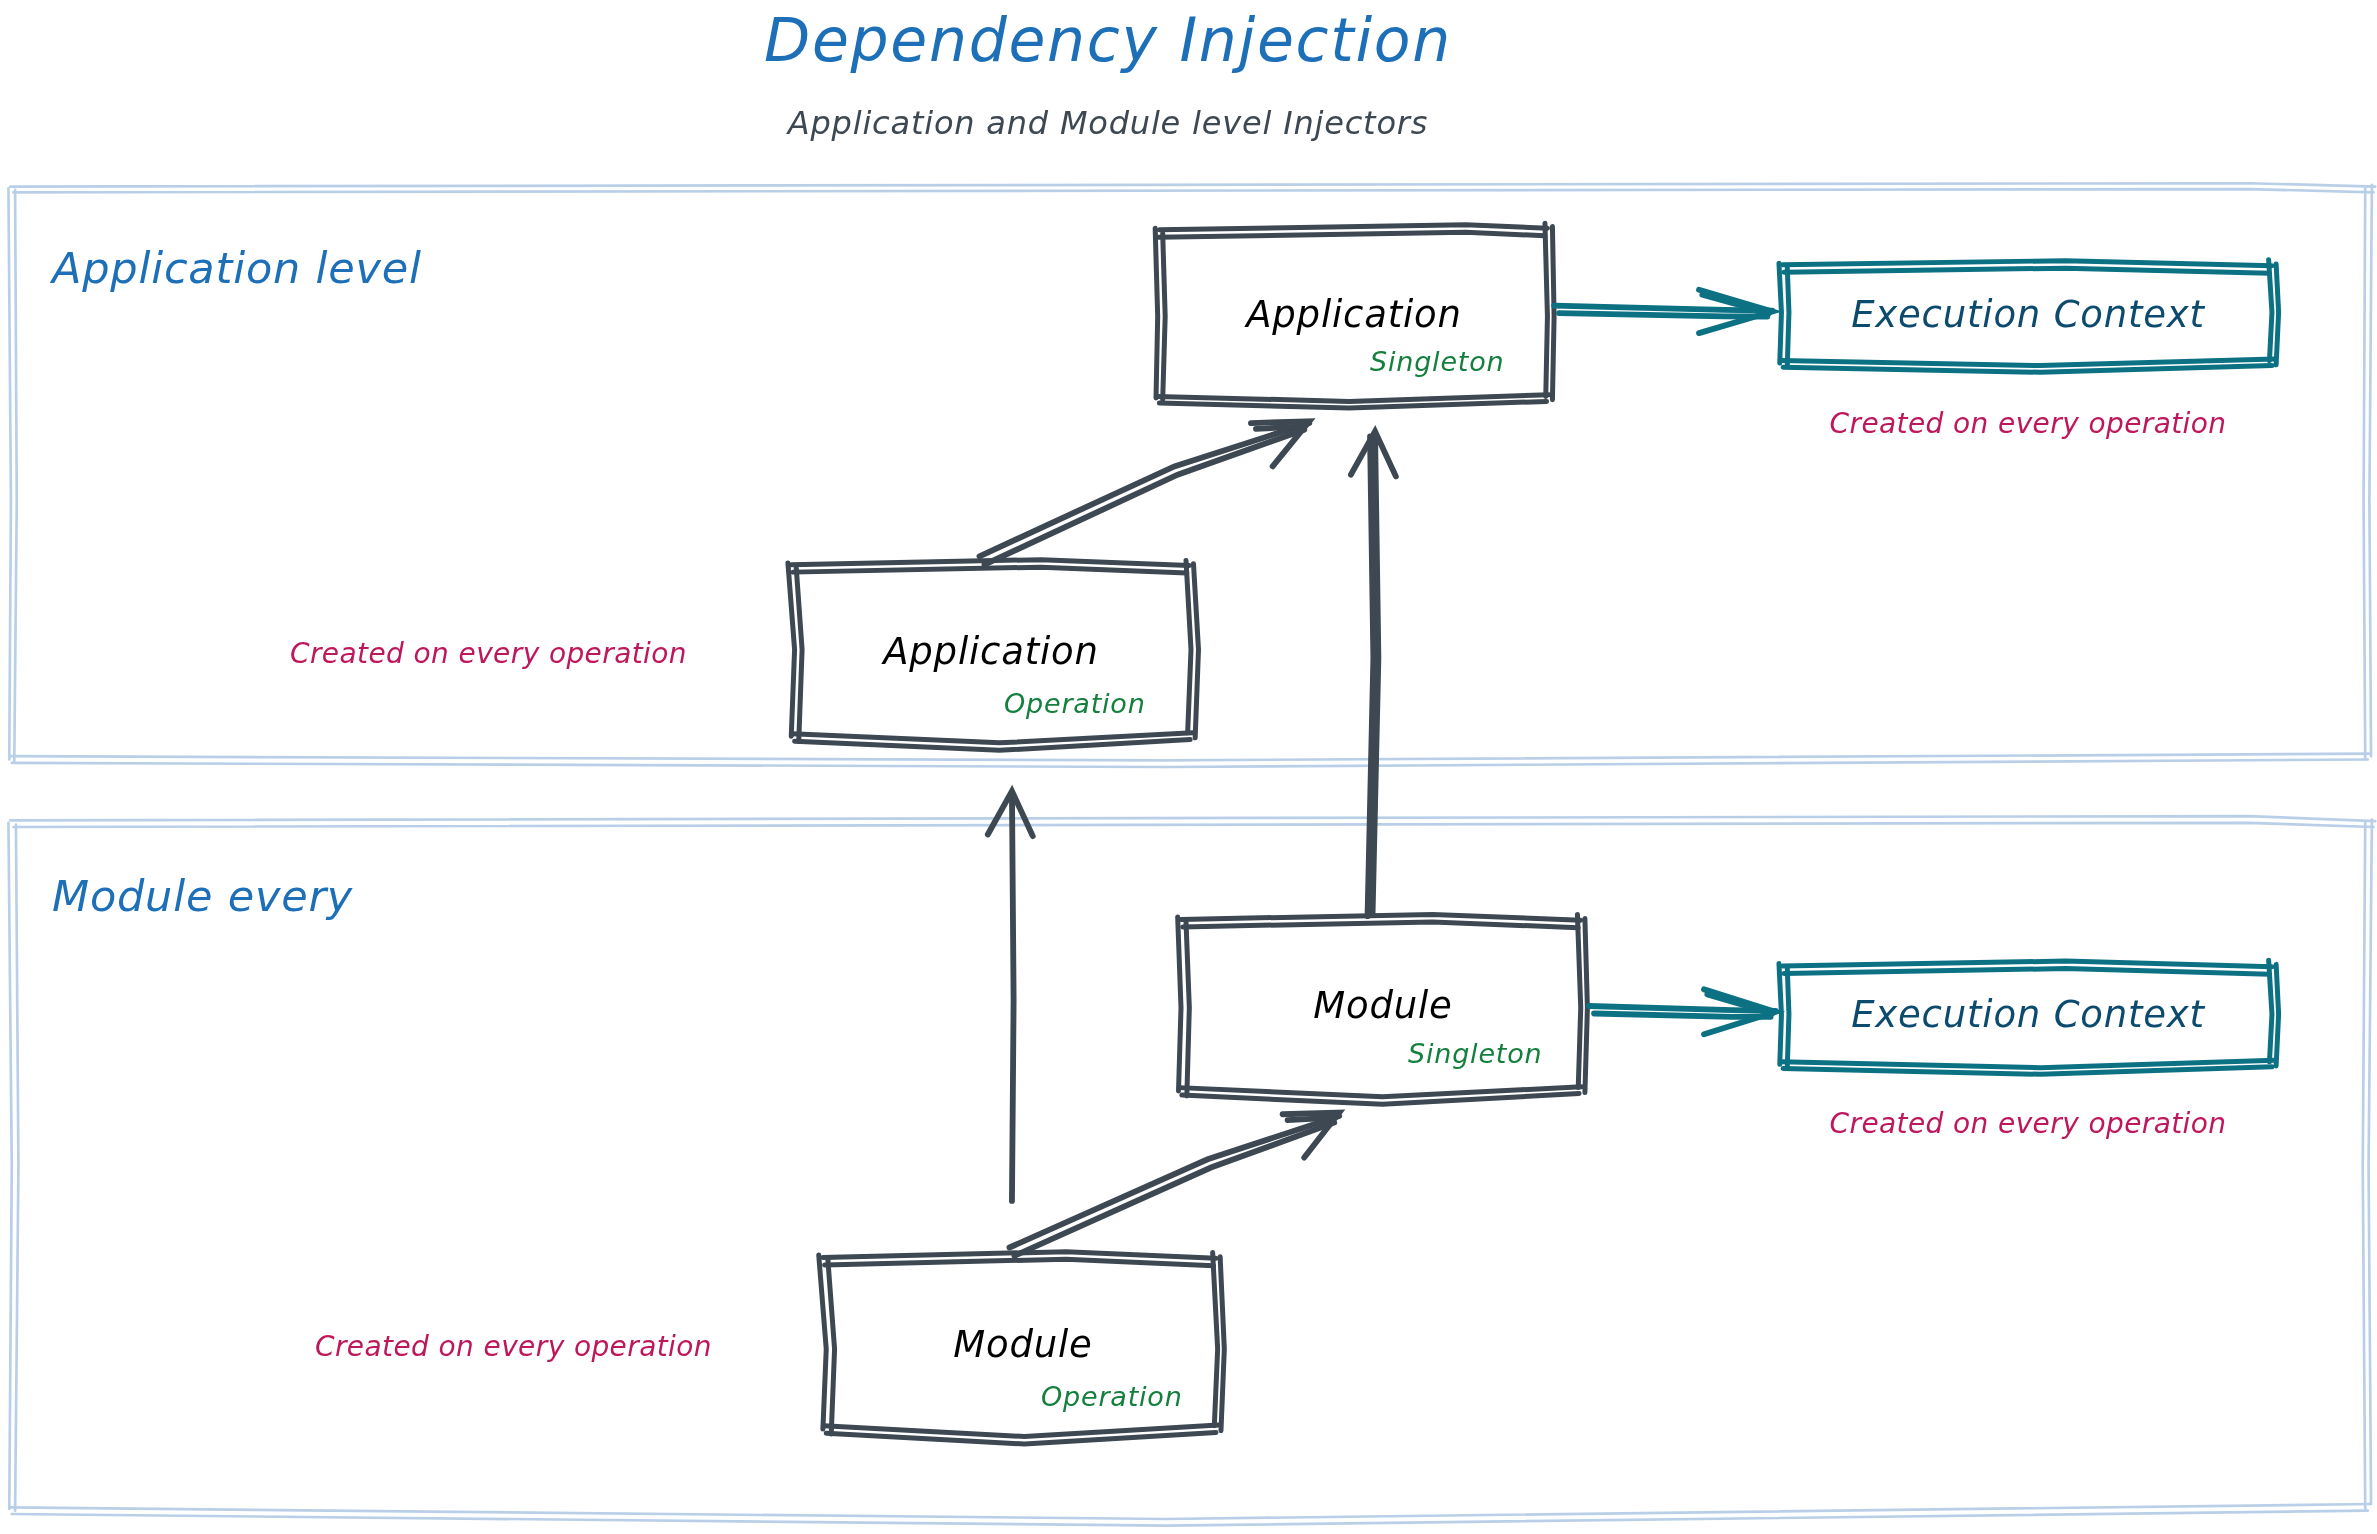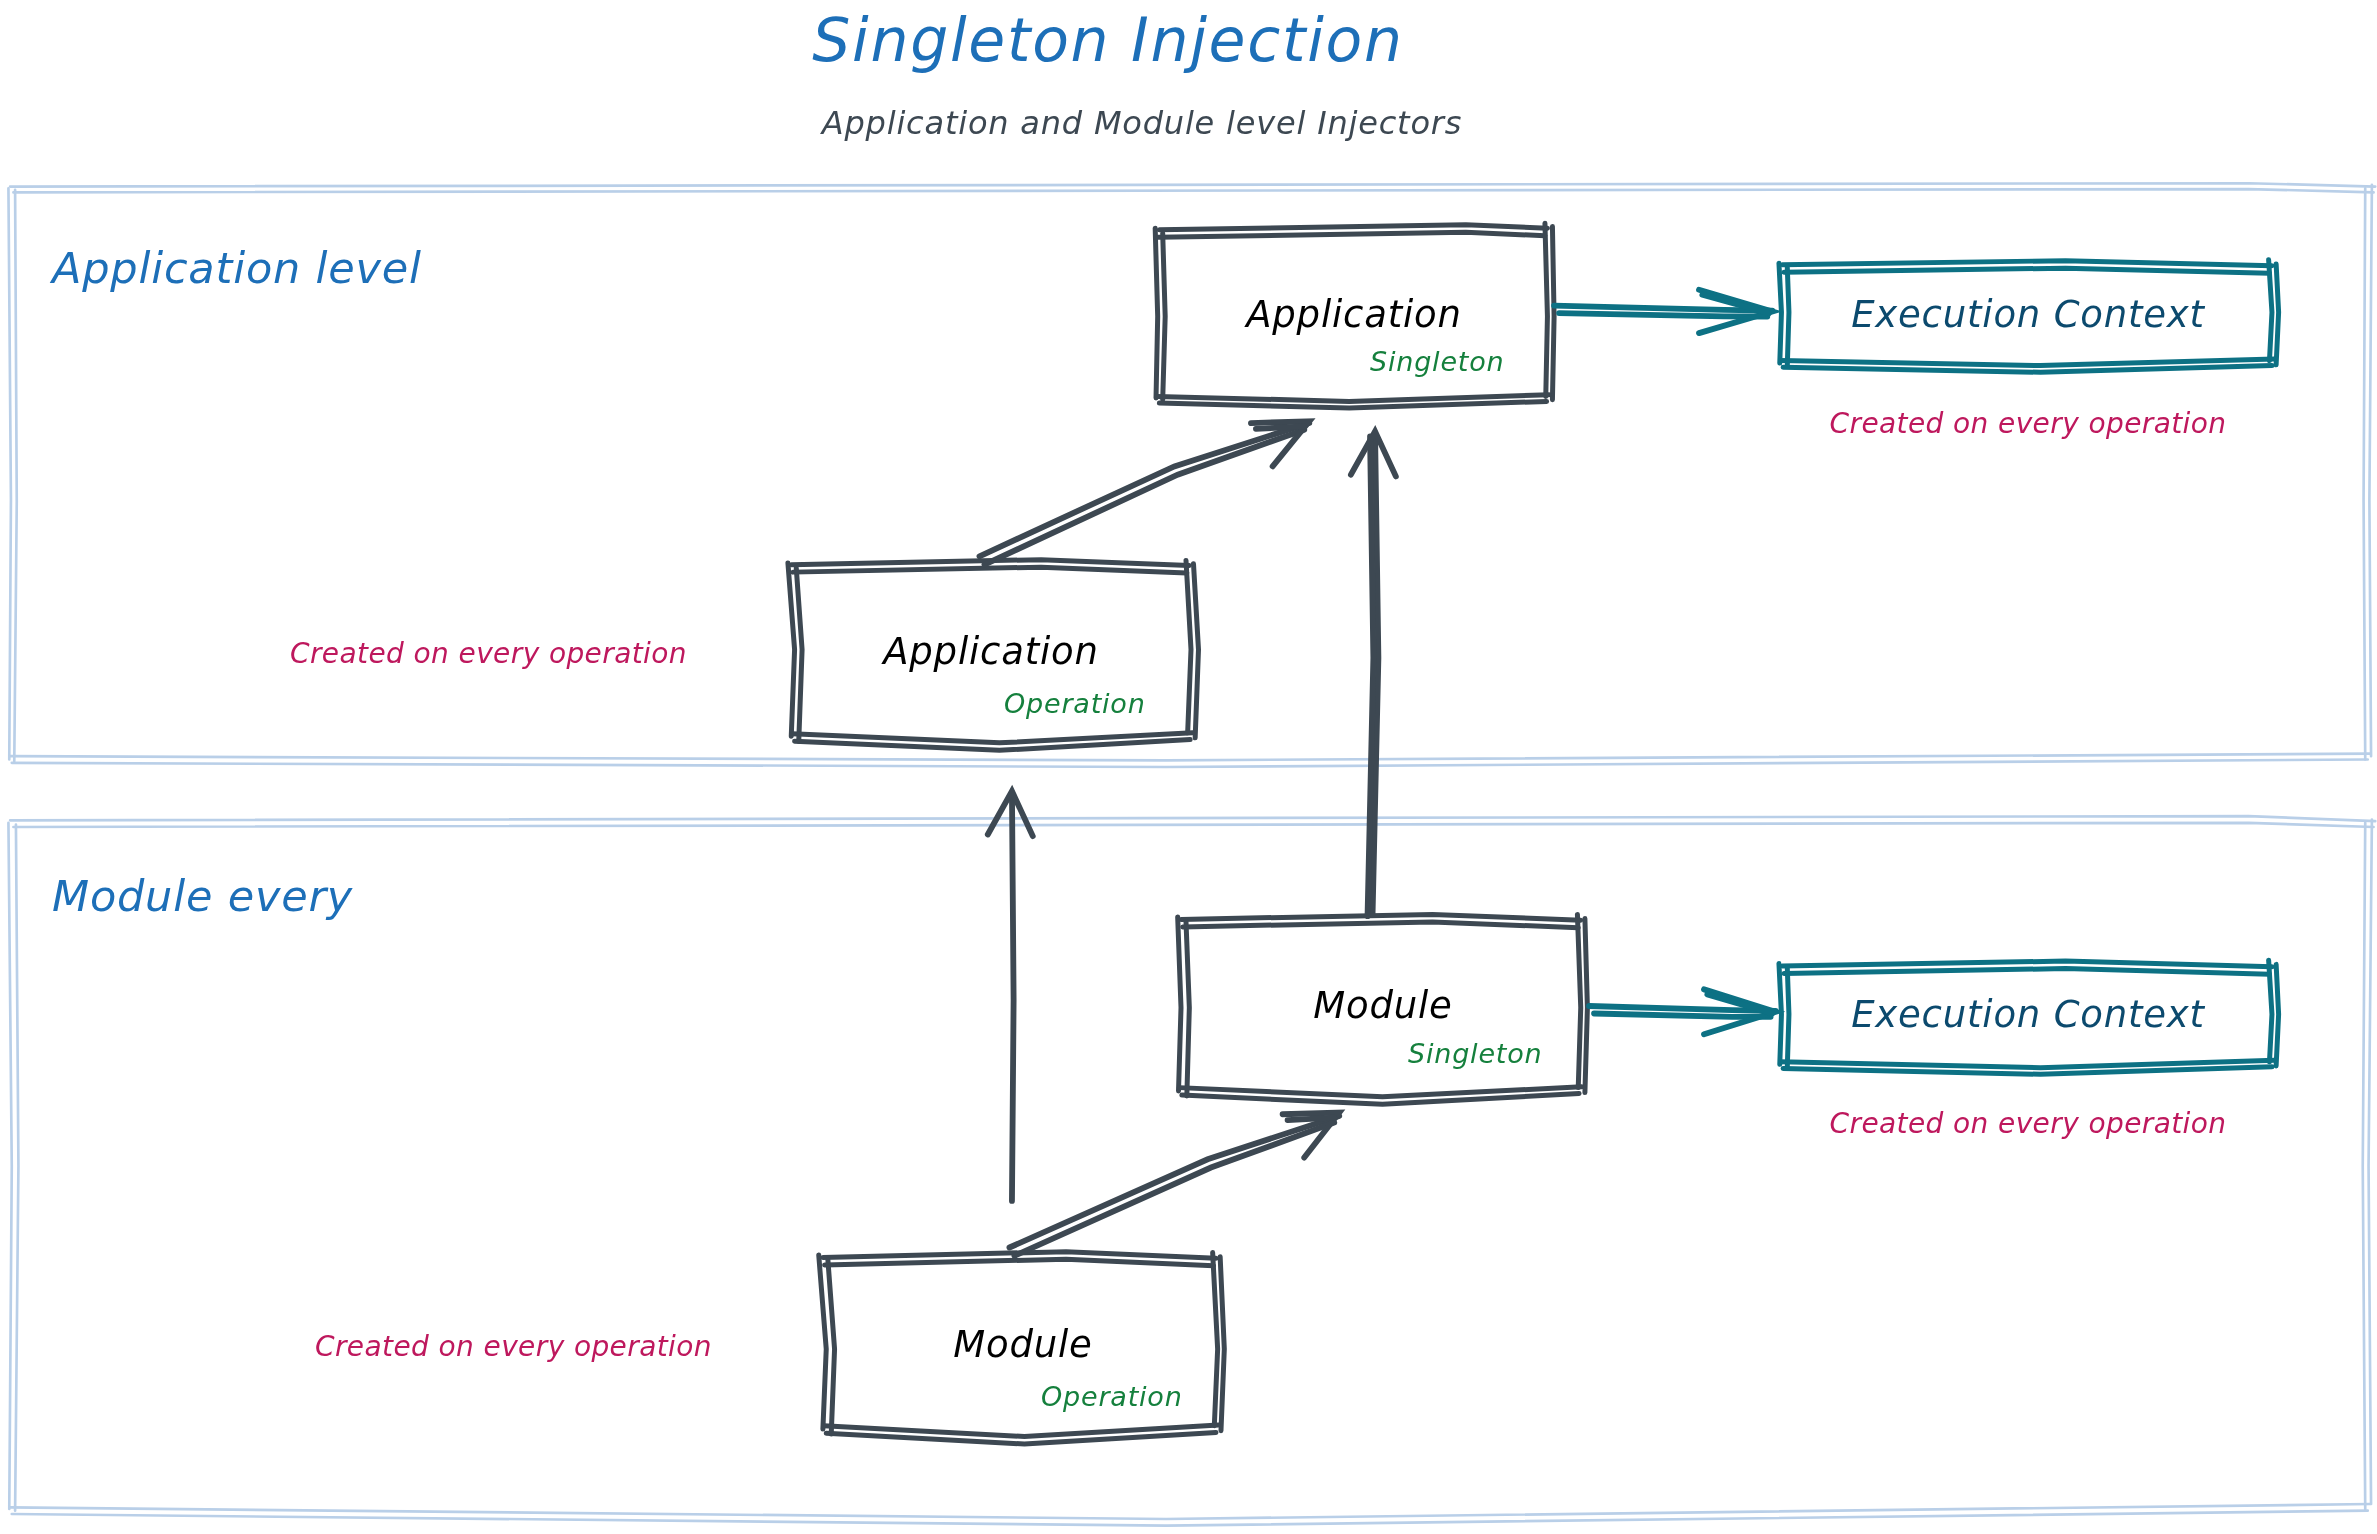--- a/index.html
+++ b/index.html
@@ -211,22 +211,22 @@
       <path d="M 1546 1345 L 1602 1342"></path>
     </g>
 
     <g fill="none" stroke="#3d4852" stroke-width="7" stroke-linecap="round">
       <path d="M 1215 1442 L 1217 1200 L 1215 952"></path>
       <path d="M 1186 1002 L 1215 950 L 1240 1004"></path>
     </g>
 
   </svg>
 
-  <div class="lbl title center" style="left:1108px; top:10px;">Singleton Injection</div>
-  <div class="lbl subtitle center" style="left:1108px; top:107px;margin-left:34px;">Application and Module level Injectors</div>
+  <div class="lbl title center" style="left:1108px; top:10px;">Dependency Injection</div>
+  <div class="lbl subtitle center" style="left:1108px; top:107px;">Application and Module level Injectors</div>
 
   <div class="lbl zone-title" style="left:52px; top:247px;">Application level</div>
   <div class="lbl zone-title" style="left:52px; top:875px;">Module every</div>
 
   <div class="lbl box-title center" style="left:1354px; top:296px;">Application</div>
   <div class="lbl box-scope" style="left:1370px; top:348px;">Singleton</div>
 
   <div class="lbl box-title center" style="left:991px; top:633px;">Application</div>
   <div class="lbl box-scope" style="left:1004px; top:690px;">Operation</div>
   <div class="lbl note" style="left:290px; top:640px;">Created on every operation</div>

